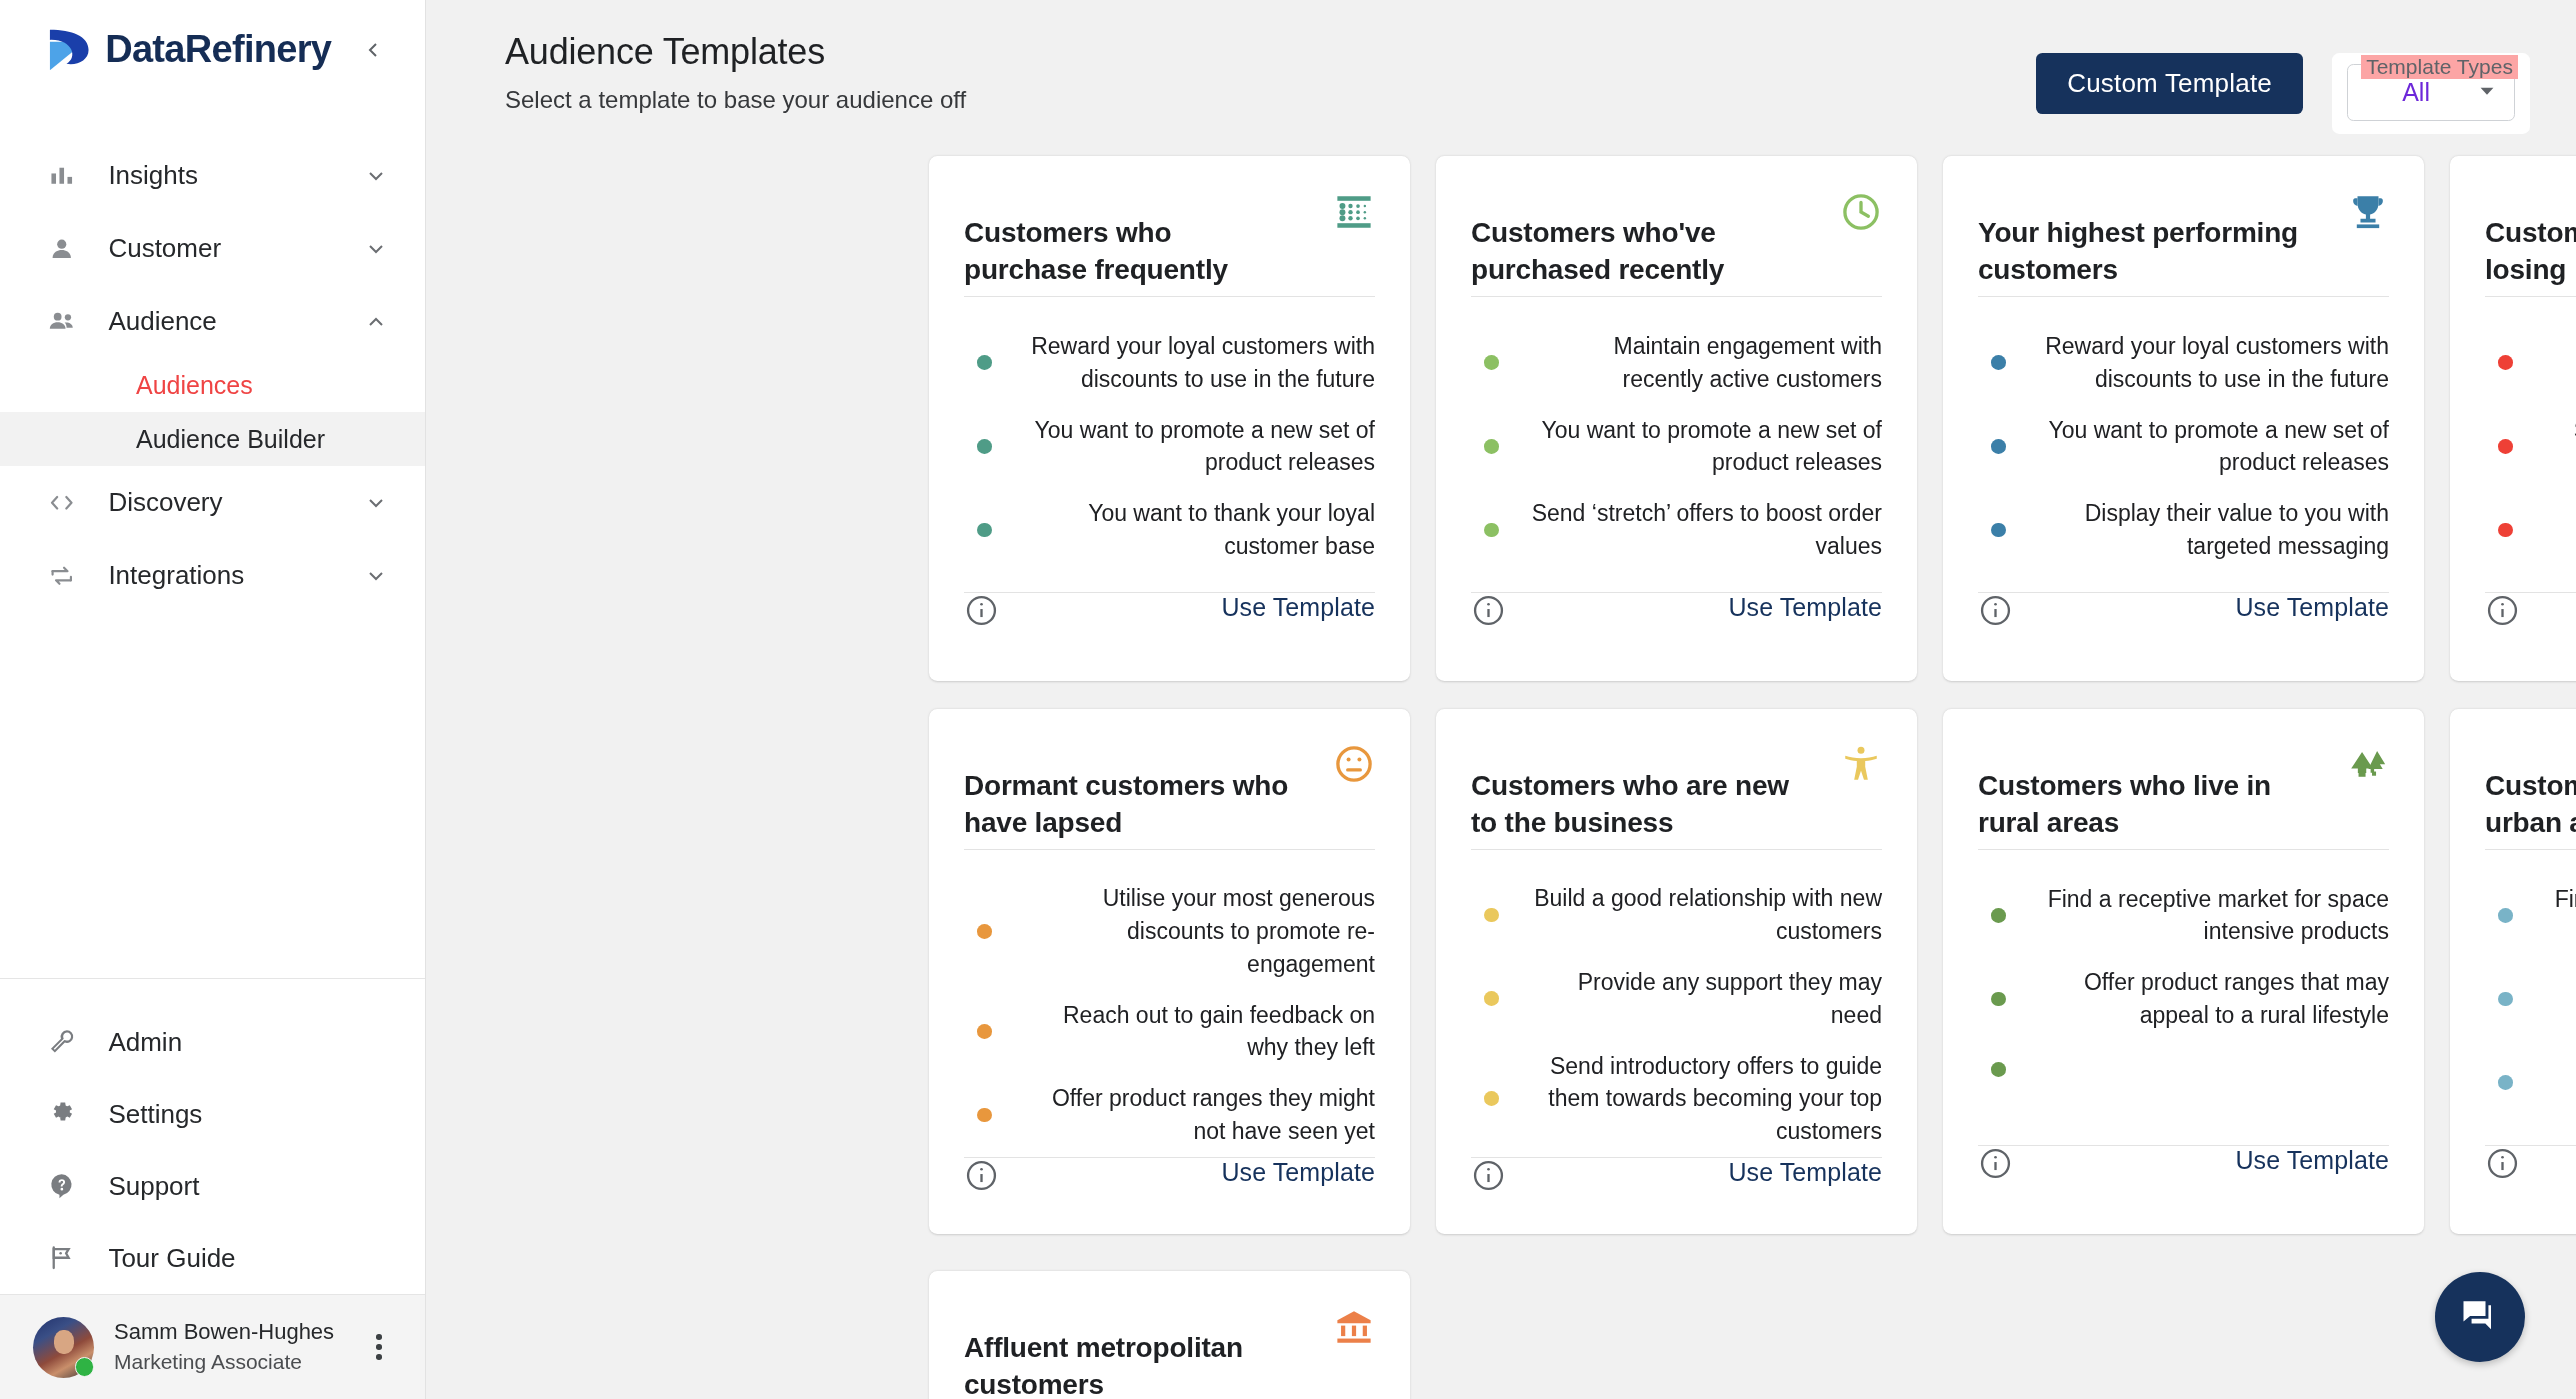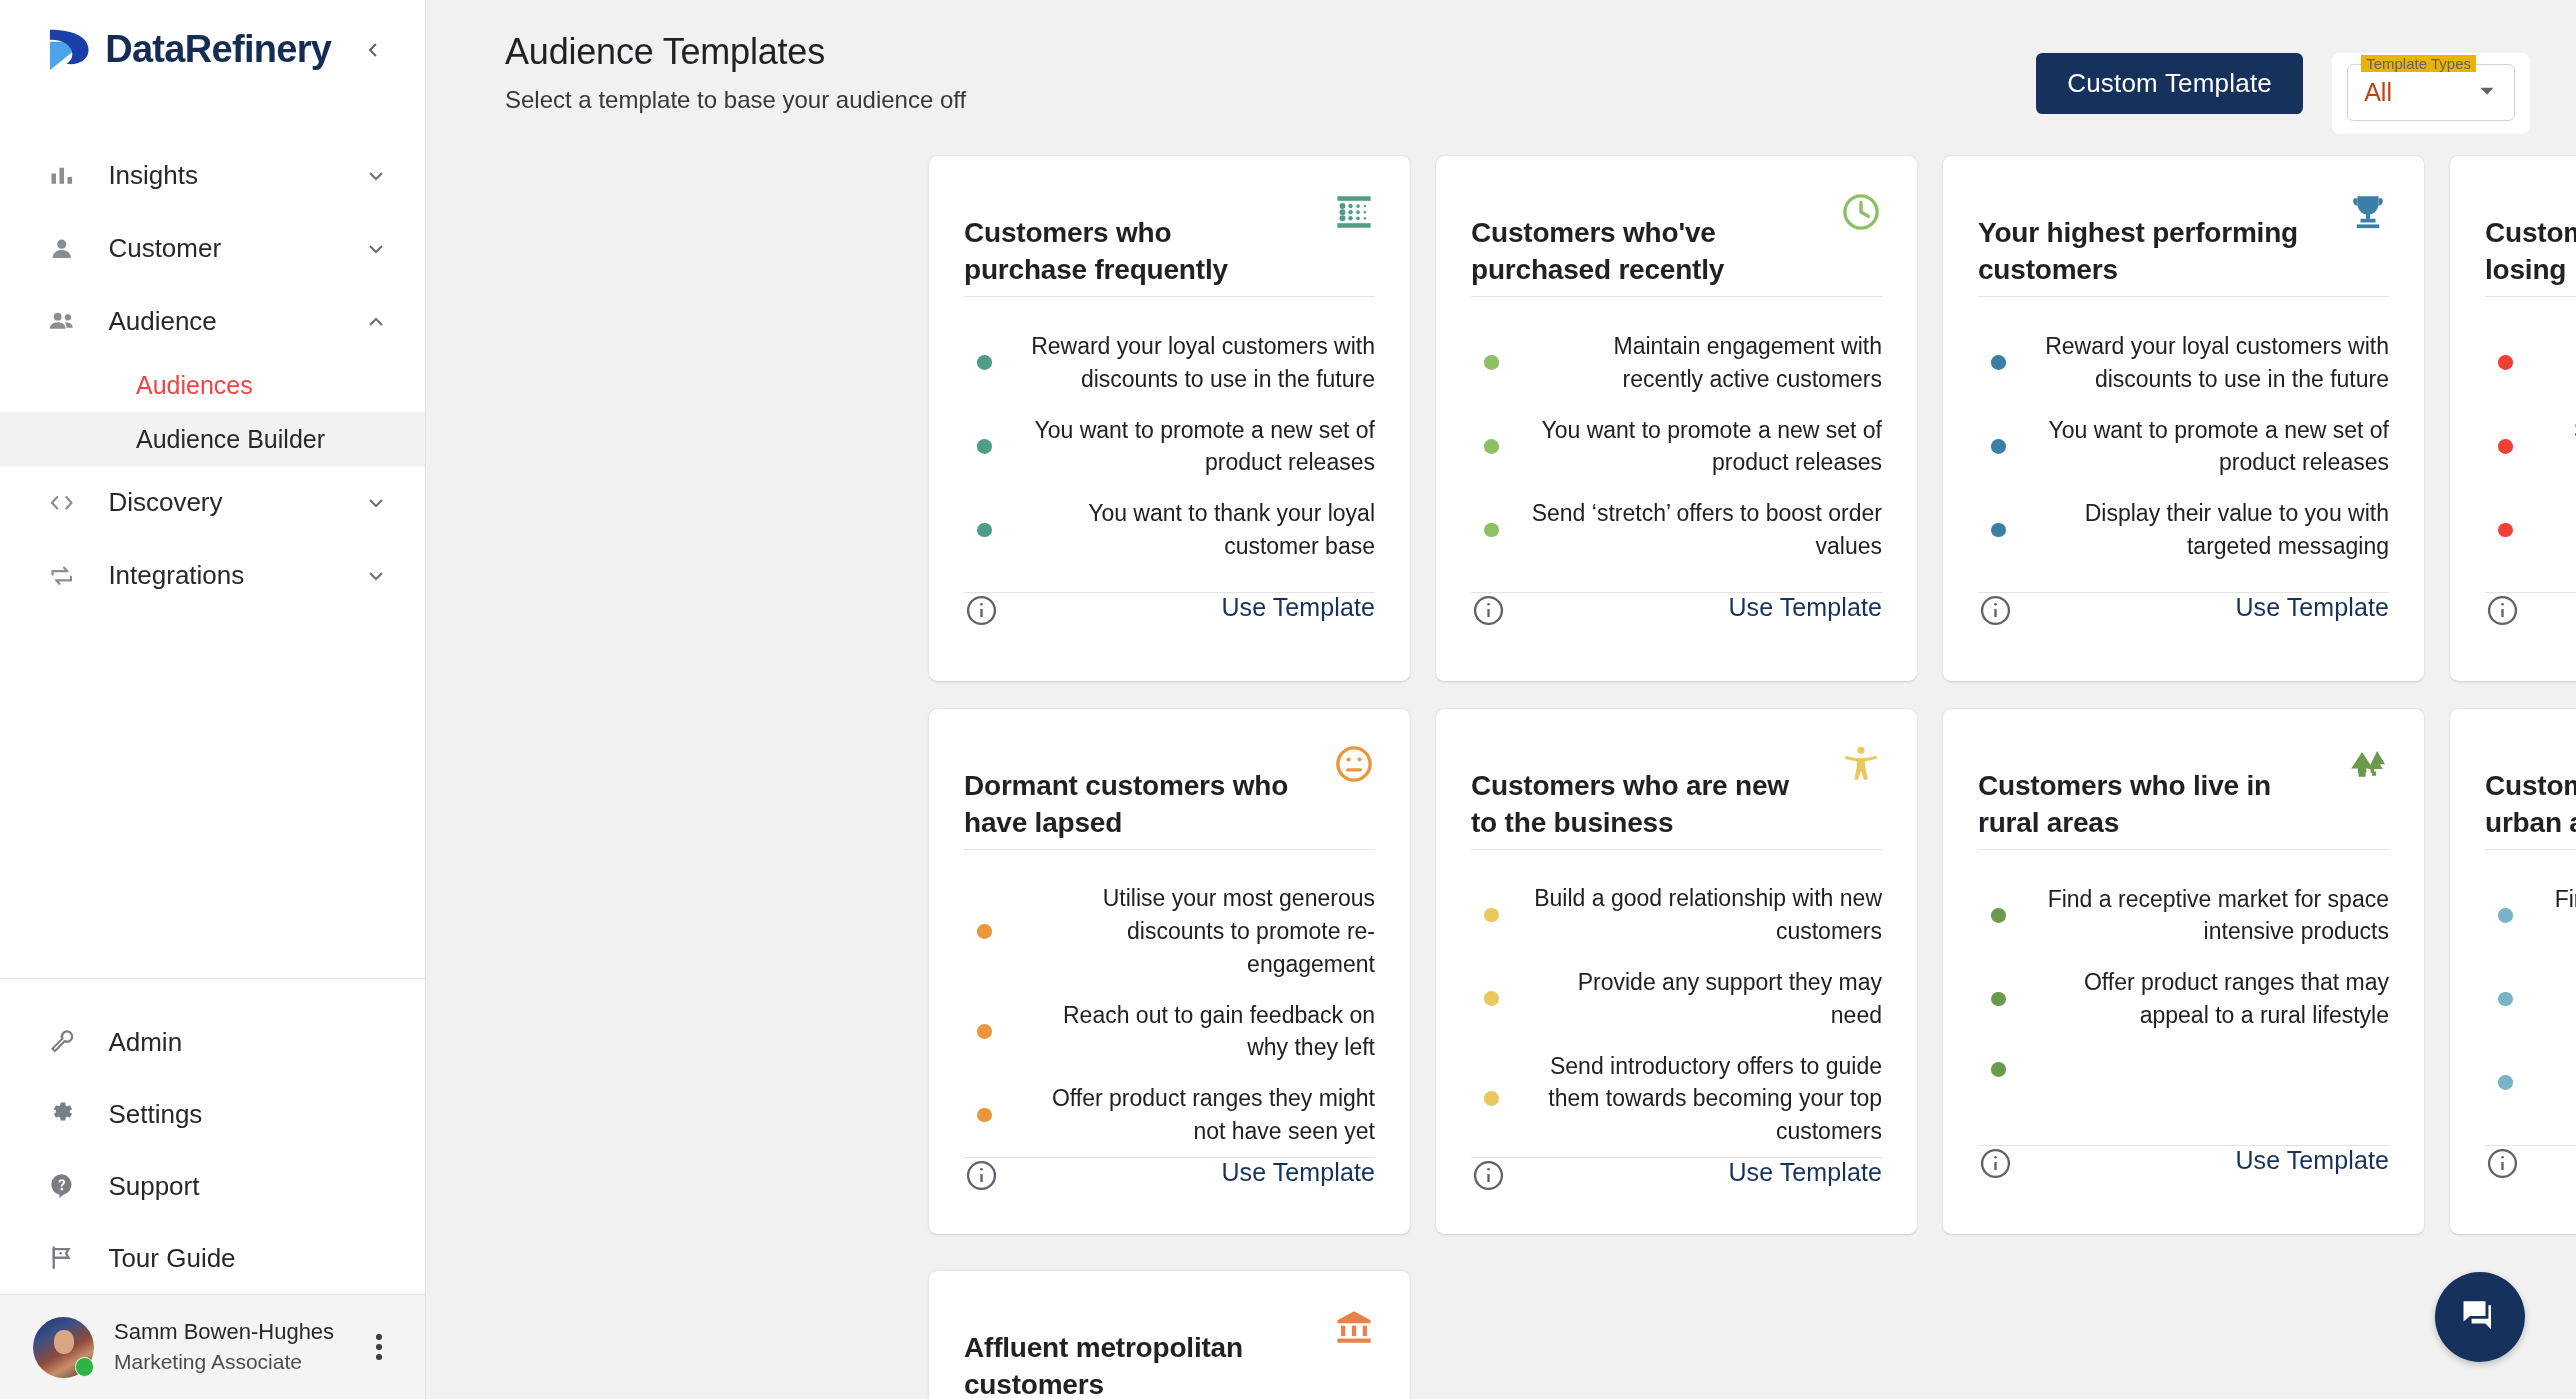--- a/index.html
+++ b/index.html
@@ -110,24 +110,24 @@
     background: #fff; border-radius: 7.3px; margin-left: 29px;
     padding: 11px 14.7px 13px 14.7px; position: relative;
     width: 198px;
   }
   .select-field {
     border: 0.9px solid #cfd2d6; border-radius: 6.4px; height: 57px;
     display: flex; align-items: center; padding: 0 16.5px;
     position: relative;
   }
   .select-legend {
-    position: absolute; top: -10px; left: 13px; background: #eab308;
-    padding: 0 5.5px; font-size: 15px; color: #5f6368; white-space: nowrap;
-  }
-  .select-value { font-size: 25px; color: #c2410c; }
+    position: absolute; top: -10px; left: 13px; background: #fca5a5;
+    padding: 0 5.5px; font-size: 21px; color: #5f6368; white-space: nowrap;
+  }
+  .select-value { font-size: 25px; color: #6d28d9; margin-left: 38px; }
   .select-arrow { margin-left: auto; }
 
   
   .grid {
     display: grid; grid-template-columns: repeat(4, 481px);
     gap: 27.5px 26px;
     padding: 27px 46px 0 503px;
     position: absolute; top: 129px; left: 0; right: 0;
     width: 2576px;
   }

